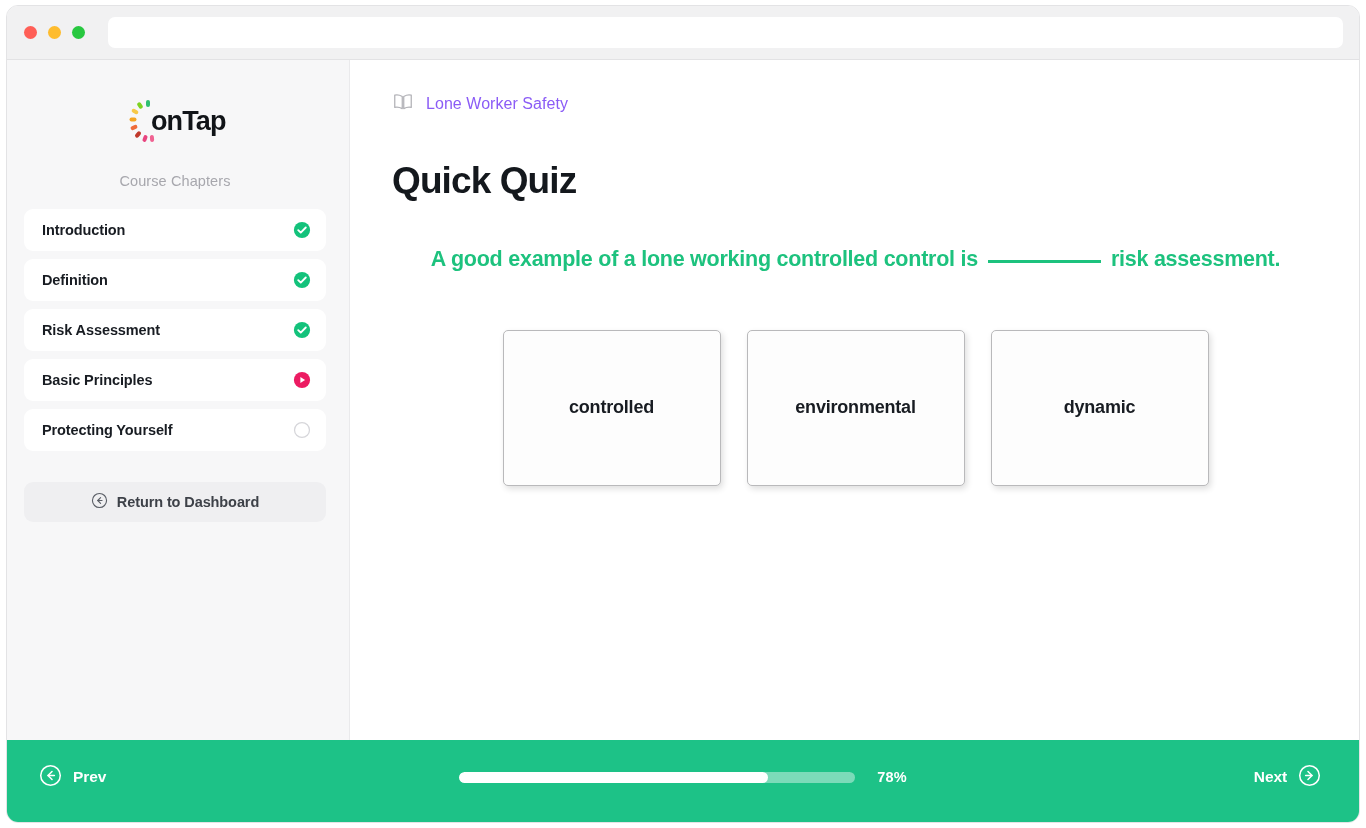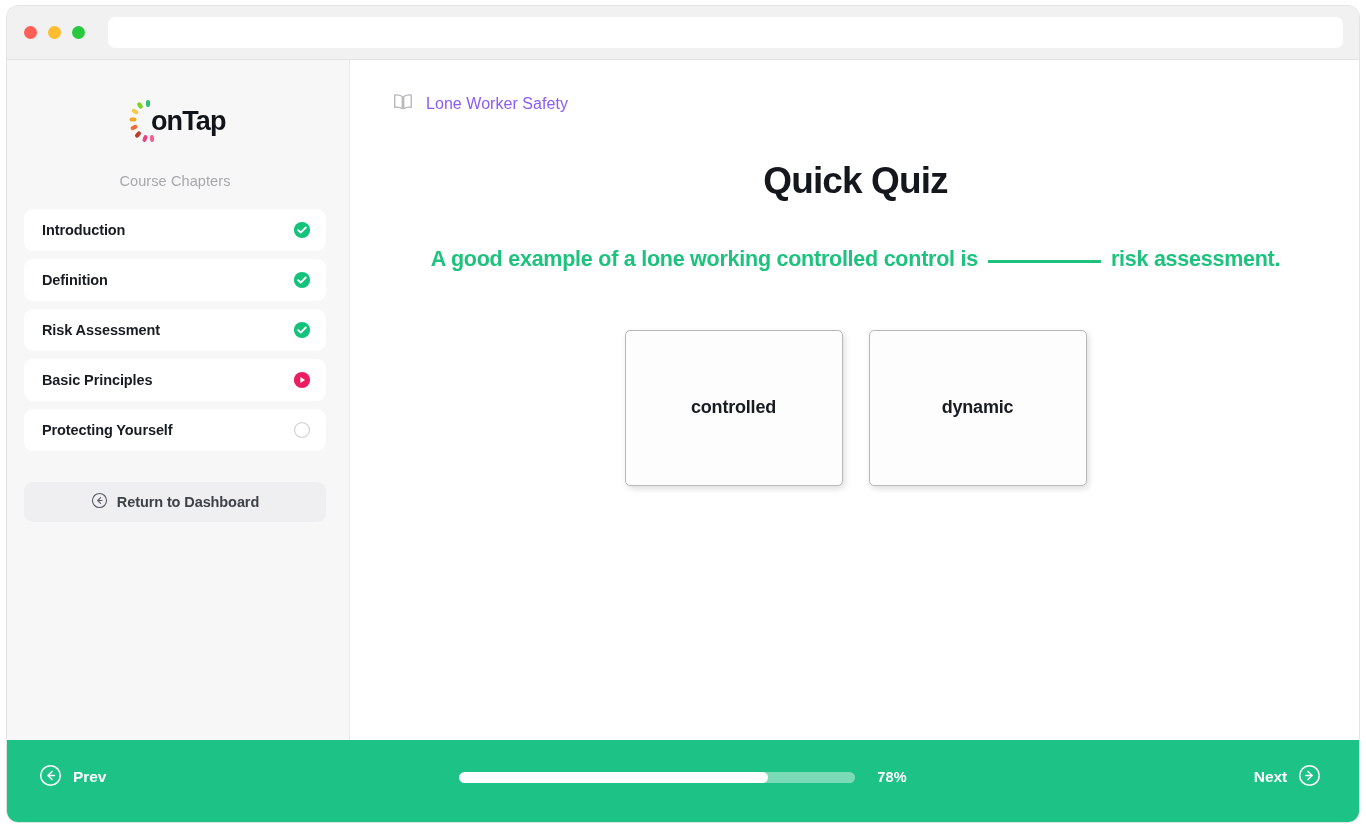--- a/index.html
+++ b/index.html
@@ -161,21 +161,21 @@
     height: 24px;
   }
   .breadcrumb .crumb-text {
     font-size: 16px;
     color: #8b5cf6;
     font-weight: 400;
     letter-spacing: 0.05px;
   }
 
   .quiz-title {
-    text-align: center;
+    text-align: left;
     font-size: 37px;
     font-weight: 700;
     color: #14181d;
     letter-spacing: -0.9px;
     margin-top: 44px;
   }
 
   .question {
     text-align: center;
     margin-top: 44px;
@@ -387,20 +387,21 @@
       </div>
 
       <h1 class="quiz-title">Quick Quiz</h1>
 
       <div class="question">
         <span>A good example of a lone working controlled control is</span><span class="blank"></span><span>risk assessment.</span>
       </div>
 
       <div class="options">
         <div class="option">controlled</div>
+        <div class="option">environmental</div>
         <div class="option">dynamic</div>
       </div>
 
     </main>
   </div>
 
   <div class="footer">
 
     <button class="navbtn">
       <span>

